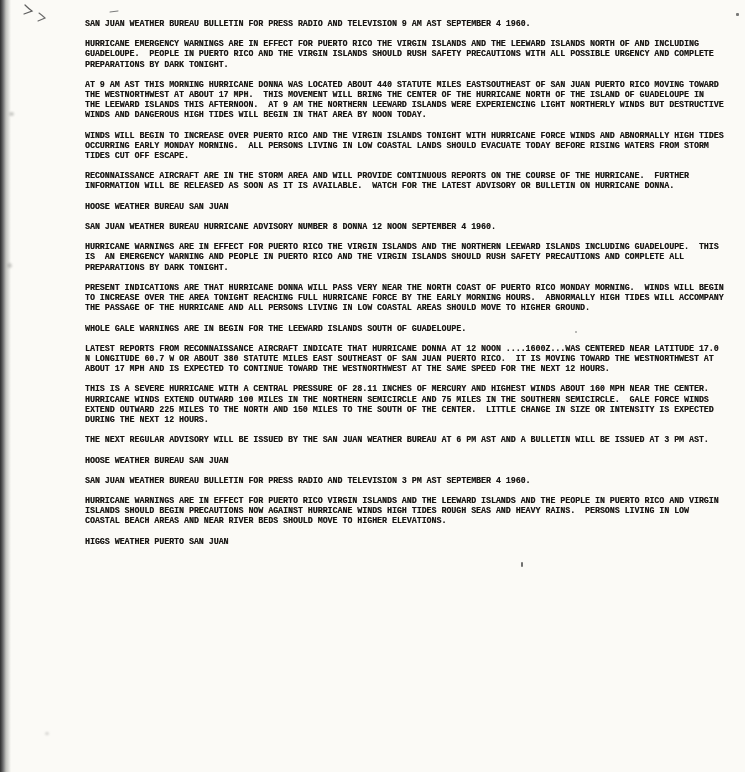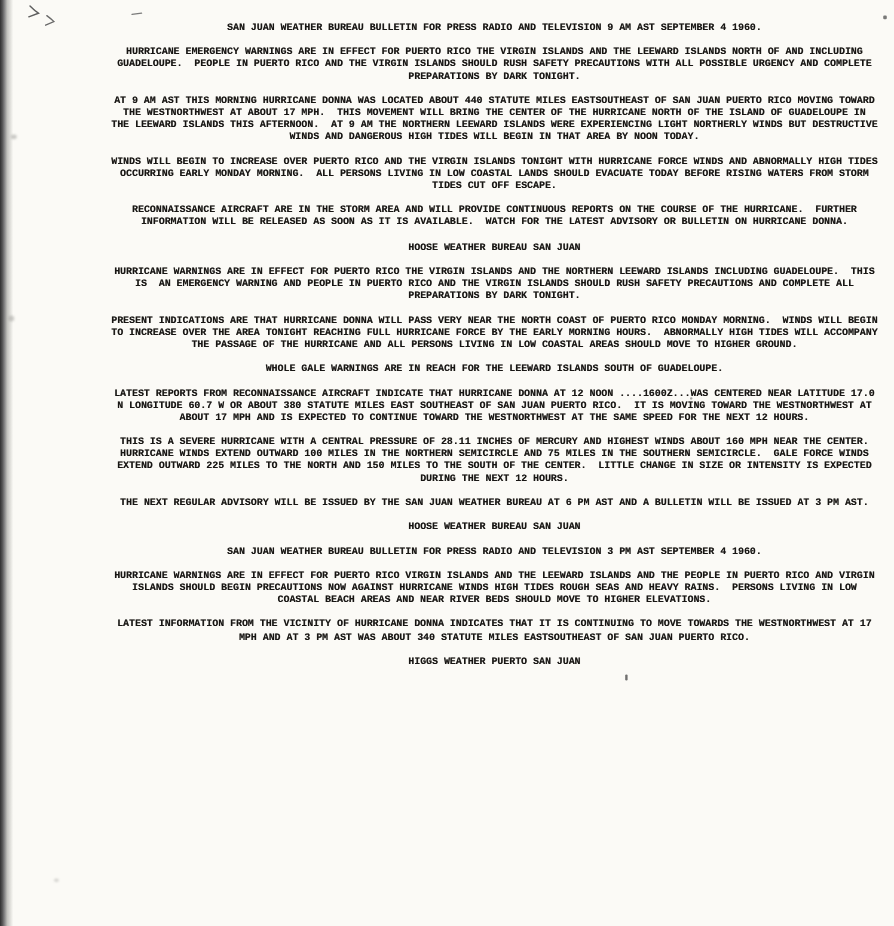--- a/index.html
+++ b/index.html
@@ -19,21 +19,20 @@
   .scan-edge{
     position:absolute;left:0;top:0;width:12px;height:772px;
     background:linear-gradient(to right,#2f2f2f 0px,#565656 2px,#8a8a8a 4px,#c2c2bd 6px,rgba(200,200,195,0) 11px);
   }
   .doc{
     position:absolute;left:85px;top:19px;right:6px;
     color:var(--ink);
     font-size:8.25px;
     line-height:10.15px;
     font-weight:bold;
-    text-align:center;
   }
   .section{margin:0 0 10.15px 0;}
   .block{
     margin:0 0 10.15px 0;
     white-space:pre;
     text-shadow:0.2px 0 0 rgba(23,21,19,0.55); 
   }
   .pencil-marks{position:absolute;left:18px;top:2px;}
   .speck{position:absolute;background:#4d4d4d;border-radius:1px;}
   .smudge{position:absolute;background:#9a9a96;border-radius:50%;filter:blur(1px);}
@@ -62,44 +61,43 @@
 THE LEEWARD ISLANDS THIS AFTERNOON.  AT 9 AM THE NORTHERN LEEWARD ISLANDS WERE EXPERIENCING LIGHT NORTHERLY WINDS BUT DESTRUCTIVE
 WINDS AND DANGEROUS HIGH TIDES WILL BEGIN IN THAT AREA BY NOON TODAY.</div>
         <div class="block paragraph">WINDS WILL BEGIN TO INCREASE OVER PUERTO RICO AND THE VIRGIN ISLANDS TONIGHT WITH HURRICANE FORCE WINDS AND ABNORMALLY HIGH TIDES
 OCCURRING EARLY MONDAY MORNING.  ALL PERSONS LIVING IN LOW COASTAL LANDS SHOULD EVACUATE TODAY BEFORE RISING WATERS FROM STORM
 TIDES CUT OFF ESCAPE.</div>
         <div class="block paragraph">RECONNAISSANCE AIRCRAFT ARE IN THE STORM AREA AND WILL PROVIDE CONTINUOUS REPORTS ON THE COURSE OF THE HURRICANE.  FURTHER
 INFORMATION WILL BE RELEASED AS SOON AS IT IS AVAILABLE.  WATCH FOR THE LATEST ADVISORY OR BULLETIN ON HURRICANE DONNA.</div>
         <div class="block signature">HOOSE WEATHER BUREAU SAN JUAN</div>
       </div>
       <div class="section">
+        <div class="block heading">SAN JUAN WEATHER BUREAU HURRICANE ADVISORY NUMBER 8 DONNA 12 NOON SEPTEMBER 4 1960.</div>
         <div class="block paragraph">HURRICANE WARNINGS ARE IN EFFECT FOR PUERTO RICO THE VIRGIN ISLANDS AND THE NORTHERN LEEWARD ISLANDS INCLUDING GUADELOUPE.  THIS
 IS  AN EMERGENCY WARNING AND PEOPLE IN PUERTO RICO AND THE VIRGIN ISLANDS SHOULD RUSH SAFETY PRECAUTIONS AND COMPLETE ALL
 PREPARATIONS BY DARK TONIGHT.</div>
         <div class="block paragraph">PRESENT INDICATIONS ARE THAT HURRICANE DONNA WILL PASS VERY NEAR THE NORTH COAST OF PUERTO RICO MONDAY MORNING.  WINDS WILL BEGIN
 TO INCREASE OVER THE AREA TONIGHT REACHING FULL HURRICANE FORCE BY THE EARLY MORNING HOURS.  ABNORMALLY HIGH TIDES WILL ACCOMPANY
 THE PASSAGE OF THE HURRICANE AND ALL PERSONS LIVING IN LOW COASTAL AREAS SHOULD MOVE TO HIGHER GROUND.</div>
-        <div class="block paragraph">WHOLE GALE WARNINGS ARE IN REACH FOR THE LEEWARD ISLANDS SOUTH OF GUADELOUPE.</div>
+        <div class="block paragraph">WHOLE GALE WARNINGS ARE IN BEGIN FOR THE LEEWARD ISLANDS SOUTH OF GUADELOUPE.</div>
         <div class="block paragraph">LATEST REPORTS FROM RECONNAISSANCE AIRCRAFT INDICATE THAT HURRICANE DONNA AT 12 NOON ....1600Z...WAS CENTERED NEAR LATITUDE 17.0
 N LONGITUDE 60.7 W OR ABOUT 380 STATUTE MILES EAST SOUTHEAST OF SAN JUAN PUERTO RICO.  IT IS MOVING TOWARD THE WESTNORTHWEST AT
 ABOUT 17 MPH AND IS EXPECTED TO CONTINUE TOWARD THE WESTNORTHWEST AT THE SAME SPEED FOR THE NEXT 12 HOURS.</div>
         <div class="block paragraph">THIS IS A SEVERE HURRICANE WITH A CENTRAL PRESSURE OF 28.11 INCHES OF MERCURY AND HIGHEST WINDS ABOUT 160 MPH NEAR THE CENTER.
 HURRICANE WINDS EXTEND OUTWARD 100 MILES IN THE NORTHERN SEMICIRCLE AND 75 MILES IN THE SOUTHERN SEMICIRCLE.  GALE FORCE WINDS
 EXTEND OUTWARD 225 MILES TO THE NORTH AND 150 MILES TO THE SOUTH OF THE CENTER.  LITTLE CHANGE IN SIZE OR INTENSITY IS EXPECTED
 DURING THE NEXT 12 HOURS.</div>
         <div class="block paragraph">THE NEXT REGULAR ADVISORY WILL BE ISSUED BY THE SAN JUAN WEATHER BUREAU AT 6 PM AST AND A BULLETIN WILL BE ISSUED AT 3 PM AST.</div>
         <div class="block signature">HOOSE WEATHER BUREAU SAN JUAN</div>
       </div>
       <div class="section">
         <div class="block heading">SAN JUAN WEATHER BUREAU BULLETIN FOR PRESS RADIO AND TELEVISION 3 PM AST SEPTEMBER 4 1960.</div>
         <div class="block paragraph">HURRICANE WARNINGS ARE IN EFFECT FOR PUERTO RICO VIRGIN ISLANDS AND THE LEEWARD ISLANDS AND THE PEOPLE IN PUERTO RICO AND VIRGIN
 ISLANDS SHOULD BEGIN PRECAUTIONS NOW AGAINST HURRICANE WINDS HIGH TIDES ROUGH SEAS AND HEAVY RAINS.  PERSONS LIVING IN LOW
 COASTAL BEACH AREAS AND NEAR RIVER BEDS SHOULD MOVE TO HIGHER ELEVATIONS.</div>
-        <div class="block paragraph">LATEST INFORMATION FROM THE VICINITY OF HURRICANE DONNA INDICATES THAT IT IS CONTINUING TO MOVE TOWARDS THE WESTNORTHWEST AT 17
-MPH AND AT 3 PM AST WAS ABOUT 340 STATUTE MILES EASTSOUTHEAST OF SAN JUAN PUERTO RICO.</div>
         <div class="block signature">HIGGS WEATHER PUERTO SAN JUAN</div>
       </div>
     </div>
 
   <span class="speck" style="left:736px;top:13px;width:3px;height:3px;opacity:.75"></span>
   <span class="speck" style="left:521px;top:562px;width:2px;height:5px;opacity:.8"></span>
   <span class="speck" style="left:575px;top:331px;width:2px;height:2px;opacity:.5"></span>
   <span class="smudge" style="left:9px;top:112px;width:5px;height:4px;opacity:.5"></span>
   <span class="smudge" style="left:7px;top:263px;width:5px;height:5px;opacity:.45"></span>
   <span class="smudge" style="left:45px;top:732px;width:4px;height:3px;opacity:.4"></span>

